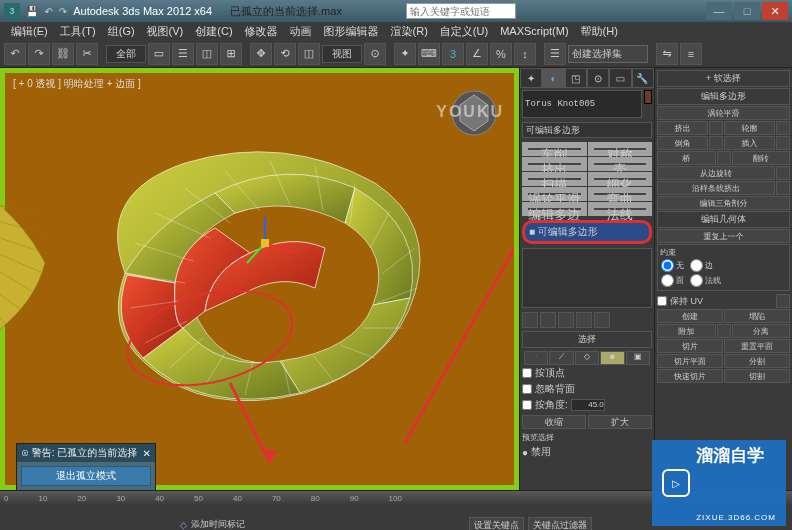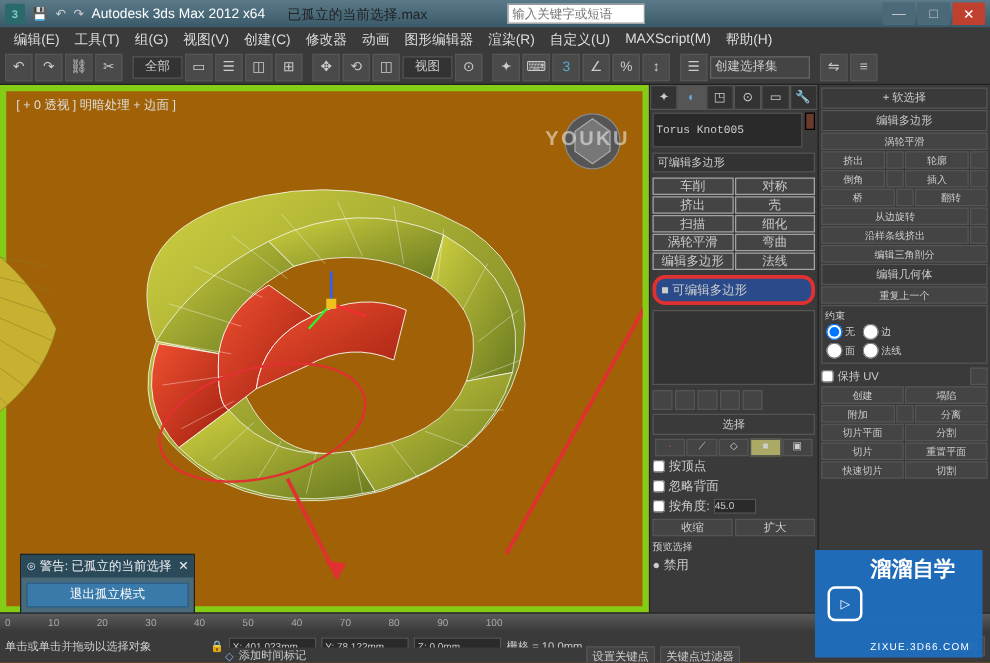--- a/index.html
+++ b/index.html
@@ -52,21 +52,21 @@
 .cp-tabs { height: 20px; display: flex; background: #333; }
 .cp-tabs div { flex: 1; border: 1px solid #555; display: flex; align-items: center; justify-content: center; font-size: 10px; }
 .cp-tabs .active { background: #555; }
 .cp-name-row { display: flex; padding: 2px; gap: 2px; }
 .cp-name-input { flex: 1; height: 28px; background: #2a2a2a; border: 1px solid #555; color: #ccc; font-size: 9px; padding: 0 2px; font-family: Liberation Mono, monospace; }
 .cp-color { width: 14px; height: 14px; background: #6a3a2a; border: 1px solid #000; }
 .cp-dropdown { margin: 2px; height: 16px; background: #333; border: 1px solid #555; font-size: 9px; padding: 0 3px; line-height: 14px; }
 .cp-sub-btns { display: flex; gap: 1px; padding: 0 2px; }
 .cp-sub-btns div { flex: 1; height: 14px; background: #444; border: 1px solid #555; font-size: 8px; text-align: center; }
 .cp-grid-btns { display: grid; grid-template-columns: 1fr 1fr; gap: 1px; padding: 2px; }
-.cp-grid-btns div { height: 14px; background: #444; border: 1px solid #a3a3a3; text-align: center; font-size: 10px; line-height: 13px; }
+.cp-grid-btns div { height: 14px; background: #444; border: 6px solid #a3a3a3; text-align: center; font-size: 13px; line-height: 13px; }
 .stack-item { margin: 2px; padding: 2px 4px; background: #2a4a8a; border: 3px solid #e03030; border-radius: 10px; color: #ccc; font-size: 10px; }
 .stack-area { margin: 2px; height: 60px; background: #333; border: 1px solid #555; }
 .cp-icon-row { display: flex; gap: 2px; padding: 2px; }
 .cp-icon-row div { width: 16px; height: 16px; background: #444; border: 1px solid #555; }
 .rollout-header { background: #3a3a3a; border: 1px solid #555; text-align: center; padding: 1px; font-size: 9px; margin: 1px 2px; }
 .rollout-body { padding: 2px; }
 .check-row { display: flex; align-items: center; gap: 3px; padding: 1px 0; }
 .check-row input { width: 10px; height: 10px; }
 .two-btns { display: flex; gap: 2px; margin: 2px 0; }
 .two-btns div { flex: 1; height: 14px; background: #444; border: 1px solid #555; text-align: center; font-size: 9px; line-height: 13px; }
@@ -310,21 +310,21 @@
           <input type="checkbox" style="">
           <span>按顶点</span>
         </div>
       <div class="check-row">
           <input type="checkbox" style="">
           <span>忽略背面</span>
         </div>
       <div class="check-row">
           <input type="checkbox" style="">
           <span>按角度:</span>
-          <span class="spin-field" style="width:34px;height:12px;background:#2a2a2a;border:1px solid #555;font-size:8px;text-align:left;display:inline-block">45.0</span>
+          <span class="spin-field" style="width:34px;height:12px;background:#2a2a2a;border:1px solid #555;font-size:8px;text-align:right;display:inline-block">45.0</span>
         </div>
       <div class="two-btns">
         <div>收缩</div>
         <div>扩大</div>
       </div>
       <div style="font-size:8px;padding:1px 0">预览选择</div>
       <div class="check-row">● <span>禁用</span></div>
     </div>
   </div>
 
@@ -398,26 +398,26 @@
     <div class="rp2-row">
         <div class="rp2-btn">创建</div>
         <div class="rp2-btn">塌陷</div>
       </div>
     <div class="rp2-row">
         <div class="rp2-btn">附加</div>
         <div class="rp2-small"></div>
         <div class="rp2-btn">分离</div>
       </div>
     <div class="rp2-row">
+        <div class="rp2-btn">切片</div>
+        <div class="rp2-btn">重置平面</div>
+      </div>
+    <div class="rp2-row">
         <div class="rp2-btn">切片平面</div>
         <div class="rp2-btn">分割</div>
-      </div>
-    <div class="rp2-row">
-        <div class="rp2-btn">切片</div>
-        <div class="rp2-btn">重置平面</div>
       </div>
     <div class="rp2-row">
         <div class="rp2-btn">快速切片</div>
         <div class="rp2-btn">切割</div>
       </div>
   </div>
 </div>
 
 <div class="bottom-bar">
   <div class="timeline">
@@ -426,31 +426,20 @@
       <span>20</span>
       <span>30</span>
       <span>40</span>
       <span>50</span>
       <span>40</span>
       <span>70</span>
       <span>80</span>
       <span>90</span>
       <span>100</span>
   </div>
-  <div class="status-row">
-    <span style="width:160px;display:inline-block">单击或单击并拖动以选择对象</span>
-    <span style="color:#f55">🔒</span>
-    <input class="coord-field" value="X: 401.023mm" style="">
-    <input class="coord-field" value="Y: 78.122mm" style="">
-    <input class="coord-field" value="Z: 0.0mm" style="">
-    <span>栅格 = 10.0mm</span>
-    <div style="flex:1"></div>
-    <div class="status-btn">自动关键点</div>
-    <div class="status-btn">选定对</div>
-  </div>
 </div>
 <div style="position:absolute;bottom:-1px;left:180px;right:200px;height:13px;display:flex;gap:4px;font-size:9px;align-items:center;background:#3a3a3a">
   <span style="color:#8ad">◇</span>
   <span>添加时间标记</span>
   <div style="flex:1"></div>
   <div class="status-btn">设置关键点</div>
   <div class="status-btn">关键点过滤器</div>
 </div>
 
 <div class="isolate-dialog">

